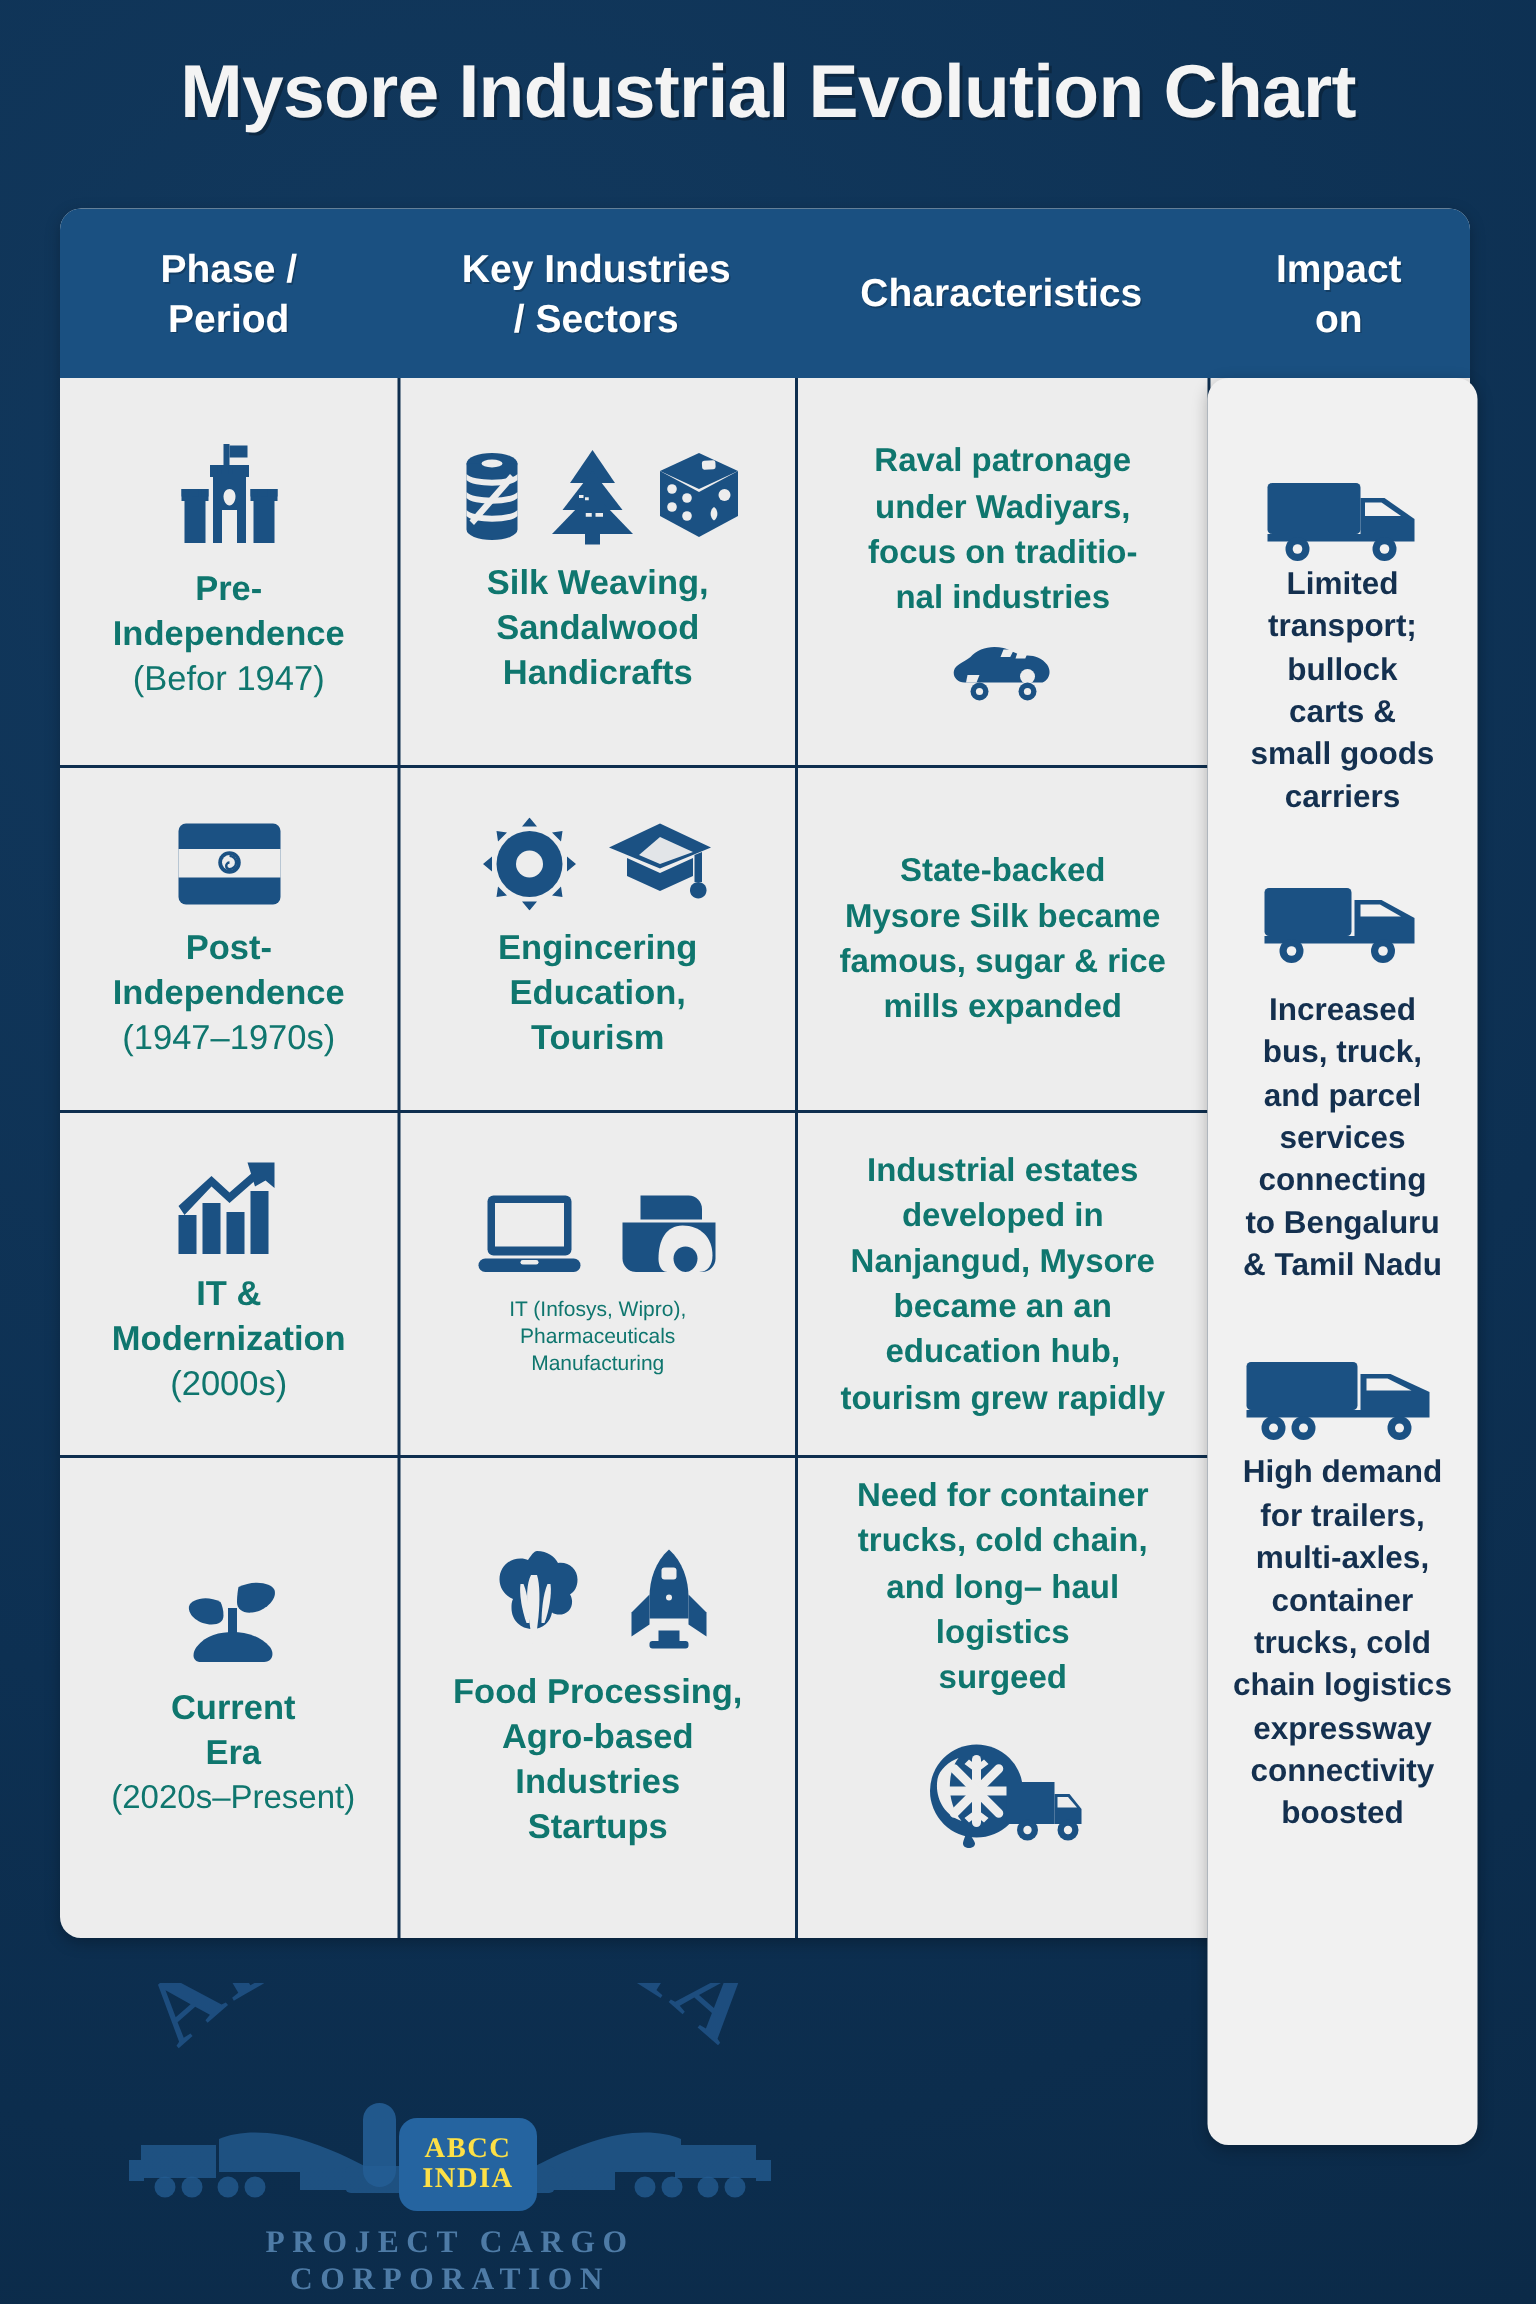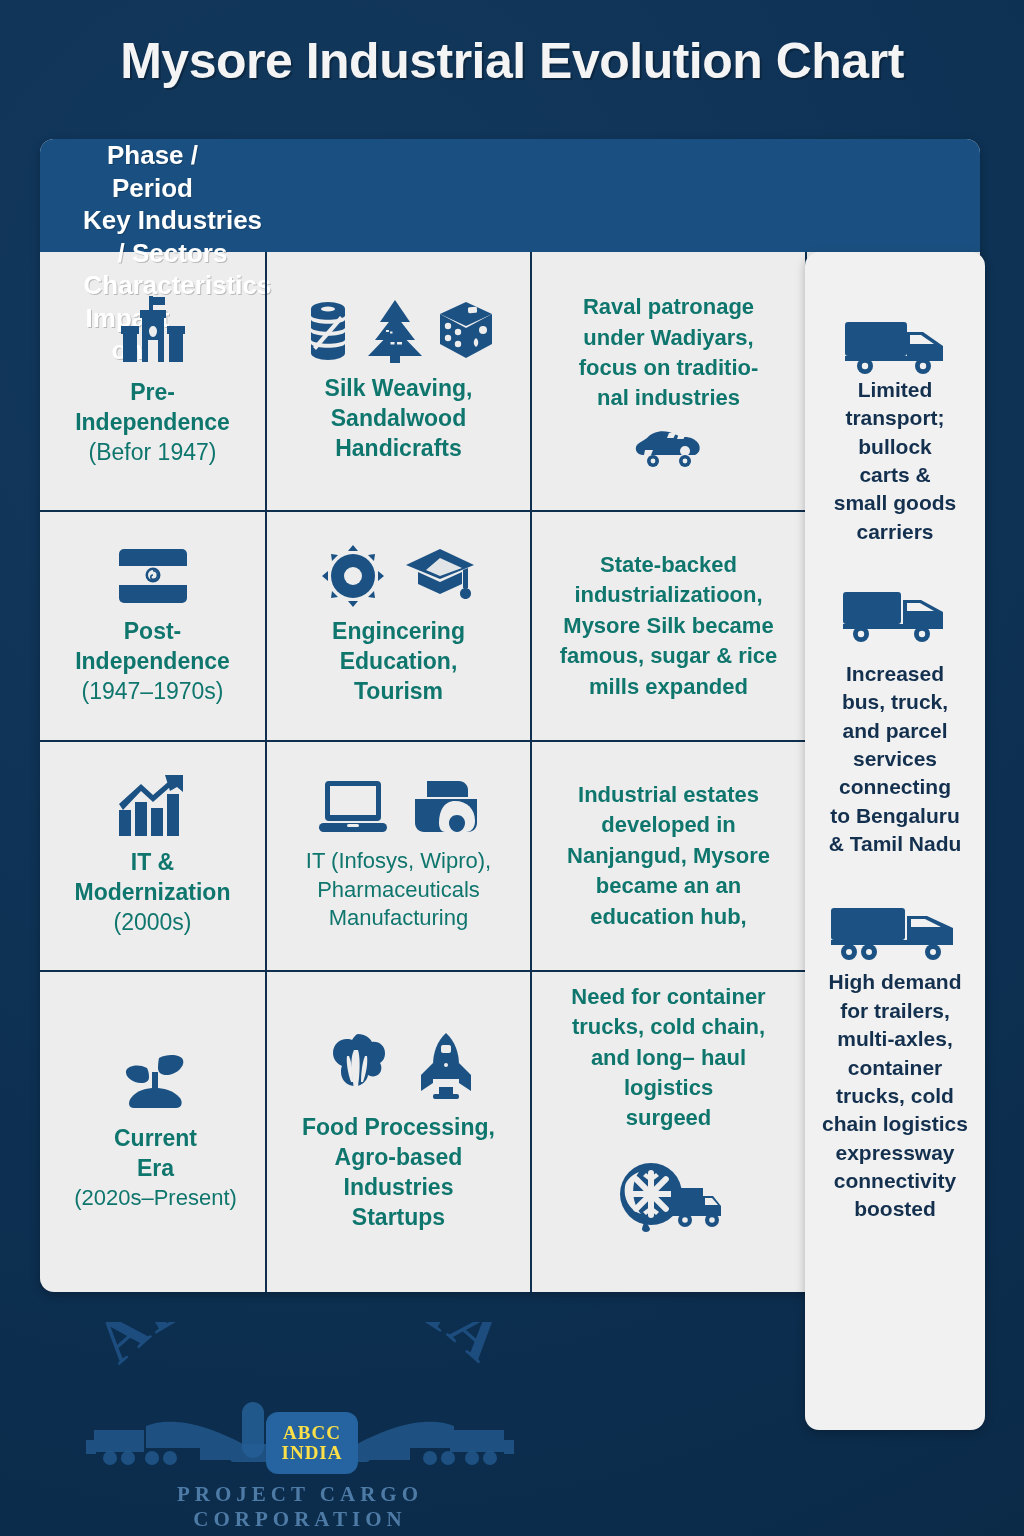--- a/index.html
+++ b/index.html
@@ -28,21 +28,20 @@
     width: 940px; height: 1153px;
     background: #ededed;
     border-radius: 14px;
     overflow: hidden;
     box-shadow: 0 3px 10px rgba(0,0,0,0.25);
   }
   .hdr-band {
     position: absolute; left: 0; top: 0; width: 940px; height: 113px;
     background: #1a5081;
     display: flex;
-    flex-direction: column;
   }
   .hdr-cell {
     display: flex; flex-direction: column; align-items: center;
     justify-content: center;
     color: #ffffff; font-weight: bold; font-size: 26px; line-height: 1.25;
     text-shadow: 1px 1px 0 rgba(0,0,0,0.22);
     text-align: center;
   }
   .hdr-c1 { width: 225px; }
   .hdr-c2 { width: 265px; }
@@ -298,21 +297,20 @@
         <div class="label">
           <div>Engincering</div>
           <div>Education,</div>
           <div>Tourism</div>
         </div>
       </div>
 
       <div class="cell" style="left:492px;top:260px;width:273px;height:228px">
         <div class="charac">
           <div>State-backed</div>
-          <div>industrializatioon,</div>
           <div>Mysore Silk became</div>
           <div>famous, sugar &amp; rice</div>
           <div>mills expanded</div>
         </div>
       </div>
 
       <div class="cell" style="left:0;top:490px;width:225px;height:228px">
         <div class="iconrow">
           <svg width="72" height="64" viewBox="0 0 72 64" aria-hidden="true">
             <g class="ic">
@@ -348,34 +346,35 @@
             <svg width="70" height="58" viewBox="0 0 70 58" aria-hidden="true">
               <g class="ic">
                 <path d="M16 2h32c5 0 9 4 9 9v7H16z"></path>
                 <path d="M4 20h62v24c0 5-4 9-9 9H13c-5 0-9-4-9-9z"></path>
                 <path d="M44 22c12 0 20 8 20 20 0 6-3 11-9 11H34c-4 0-6-4-6-9 0-12 5-22 16-22z" fill="#ededed"></path>
                 <path d="M46 36c4.5 0 8 3.5 8 8s-3.5 9-8 9-8-4.5-8-9 3.5-8 8-8z"></path>
               </g>
             </svg>
           </span>
         </div>
-        <div class="label" style="font-size:22px">
+        <div class="label" style="font-size:14px">
           <div style="font-weight:normal">IT (Infosys, Wipro),</div>
           <div style="font-weight:normal">Pharmaceuticals</div>
           <div style="font-weight:normal">Manufacturing</div>
         </div>
       </div>
 
       <div class="cell" style="left:492px;top:490px;width:273px;height:228px">
         <div class="charac">
           <div>Industrial estates</div>
           <div>developed in</div>
           <div>Nanjangud, Mysore</div>
           <div>became an an</div>
           <div>education hub,</div>
+          <div>tourism grew rapidly</div>
         </div>
       </div>
 
       <div class="cell" style="left:16px;top:720px;width:199px;height:320px">
         <div class="iconrow">
           <svg width="74" height="62" viewBox="0 0 74 62" aria-hidden="true">
             <g class="ic">
               <path d="M40 6c10-5 22-3 24 2 2 6-6 14-15 15-6 .6-10-2-10-7 0-4 .6-8 1-10z"></path>
               <path d="M28 16c-9-5-20-2-21 3-1 6 7 12 15 12 5 0 8-2 8-6 0-4-1-7-2-9z"></path>
               <rect x="33" y="20" width="6" height="22"></rect>

